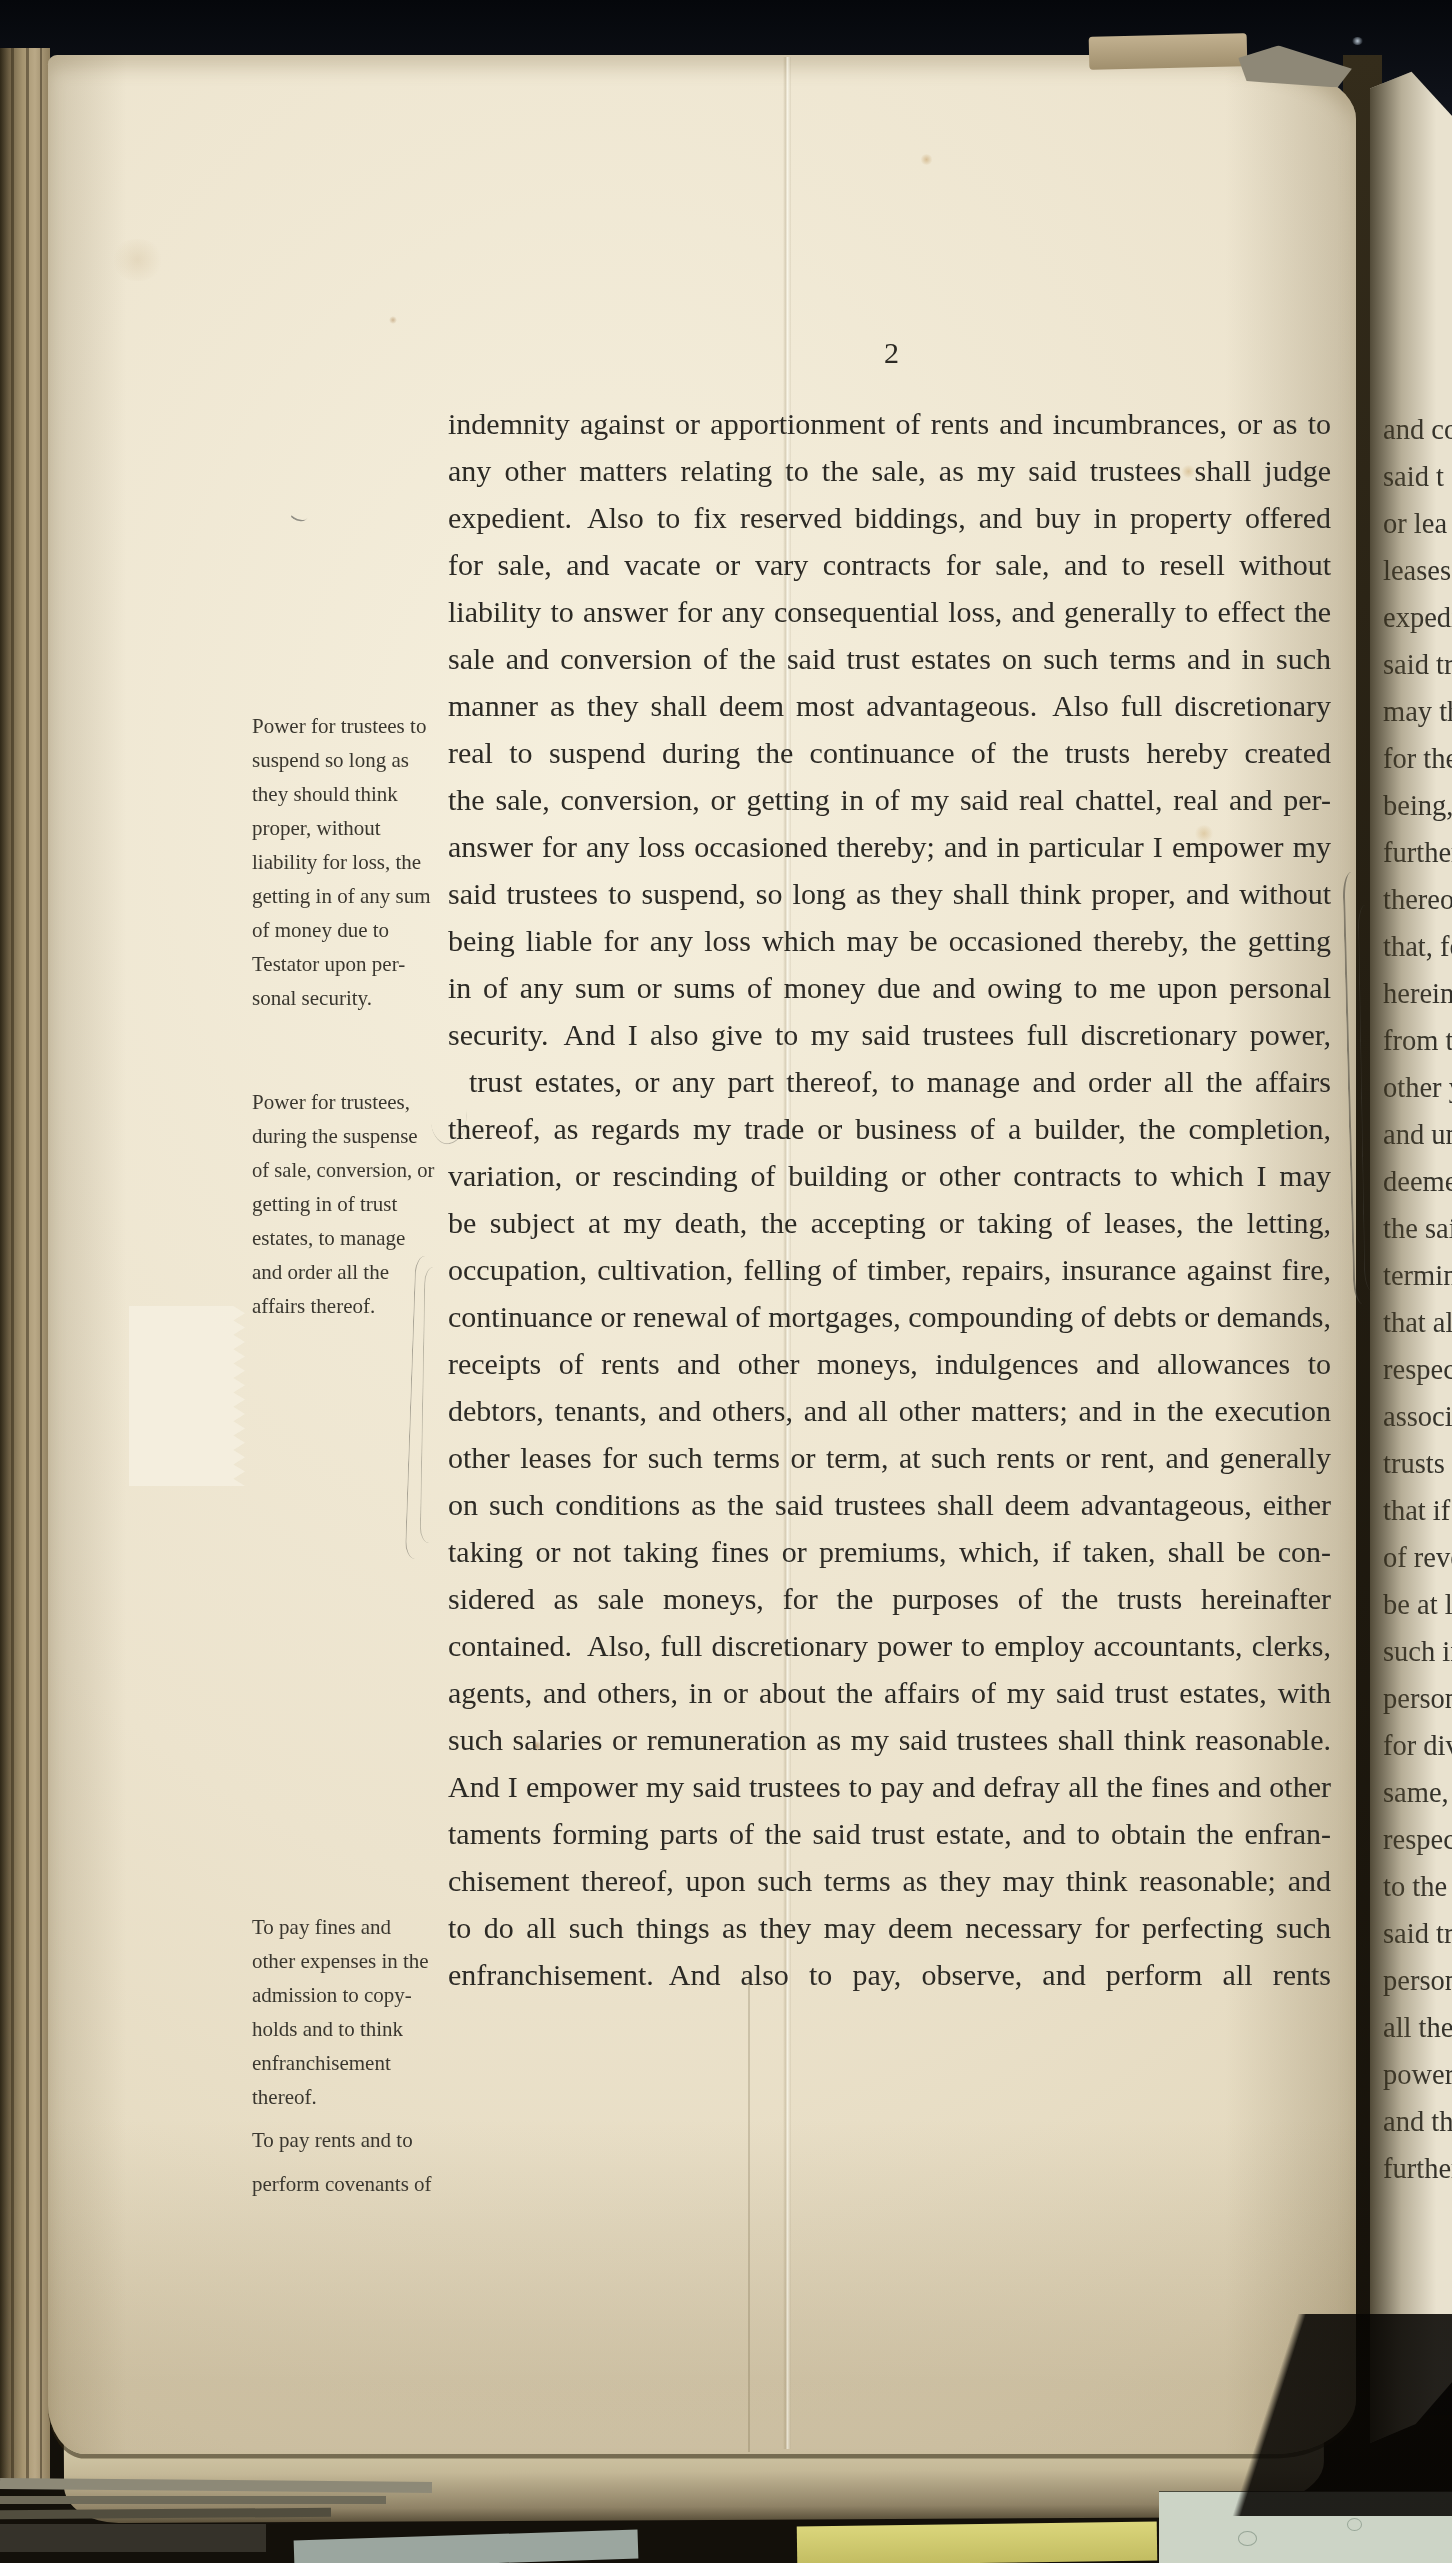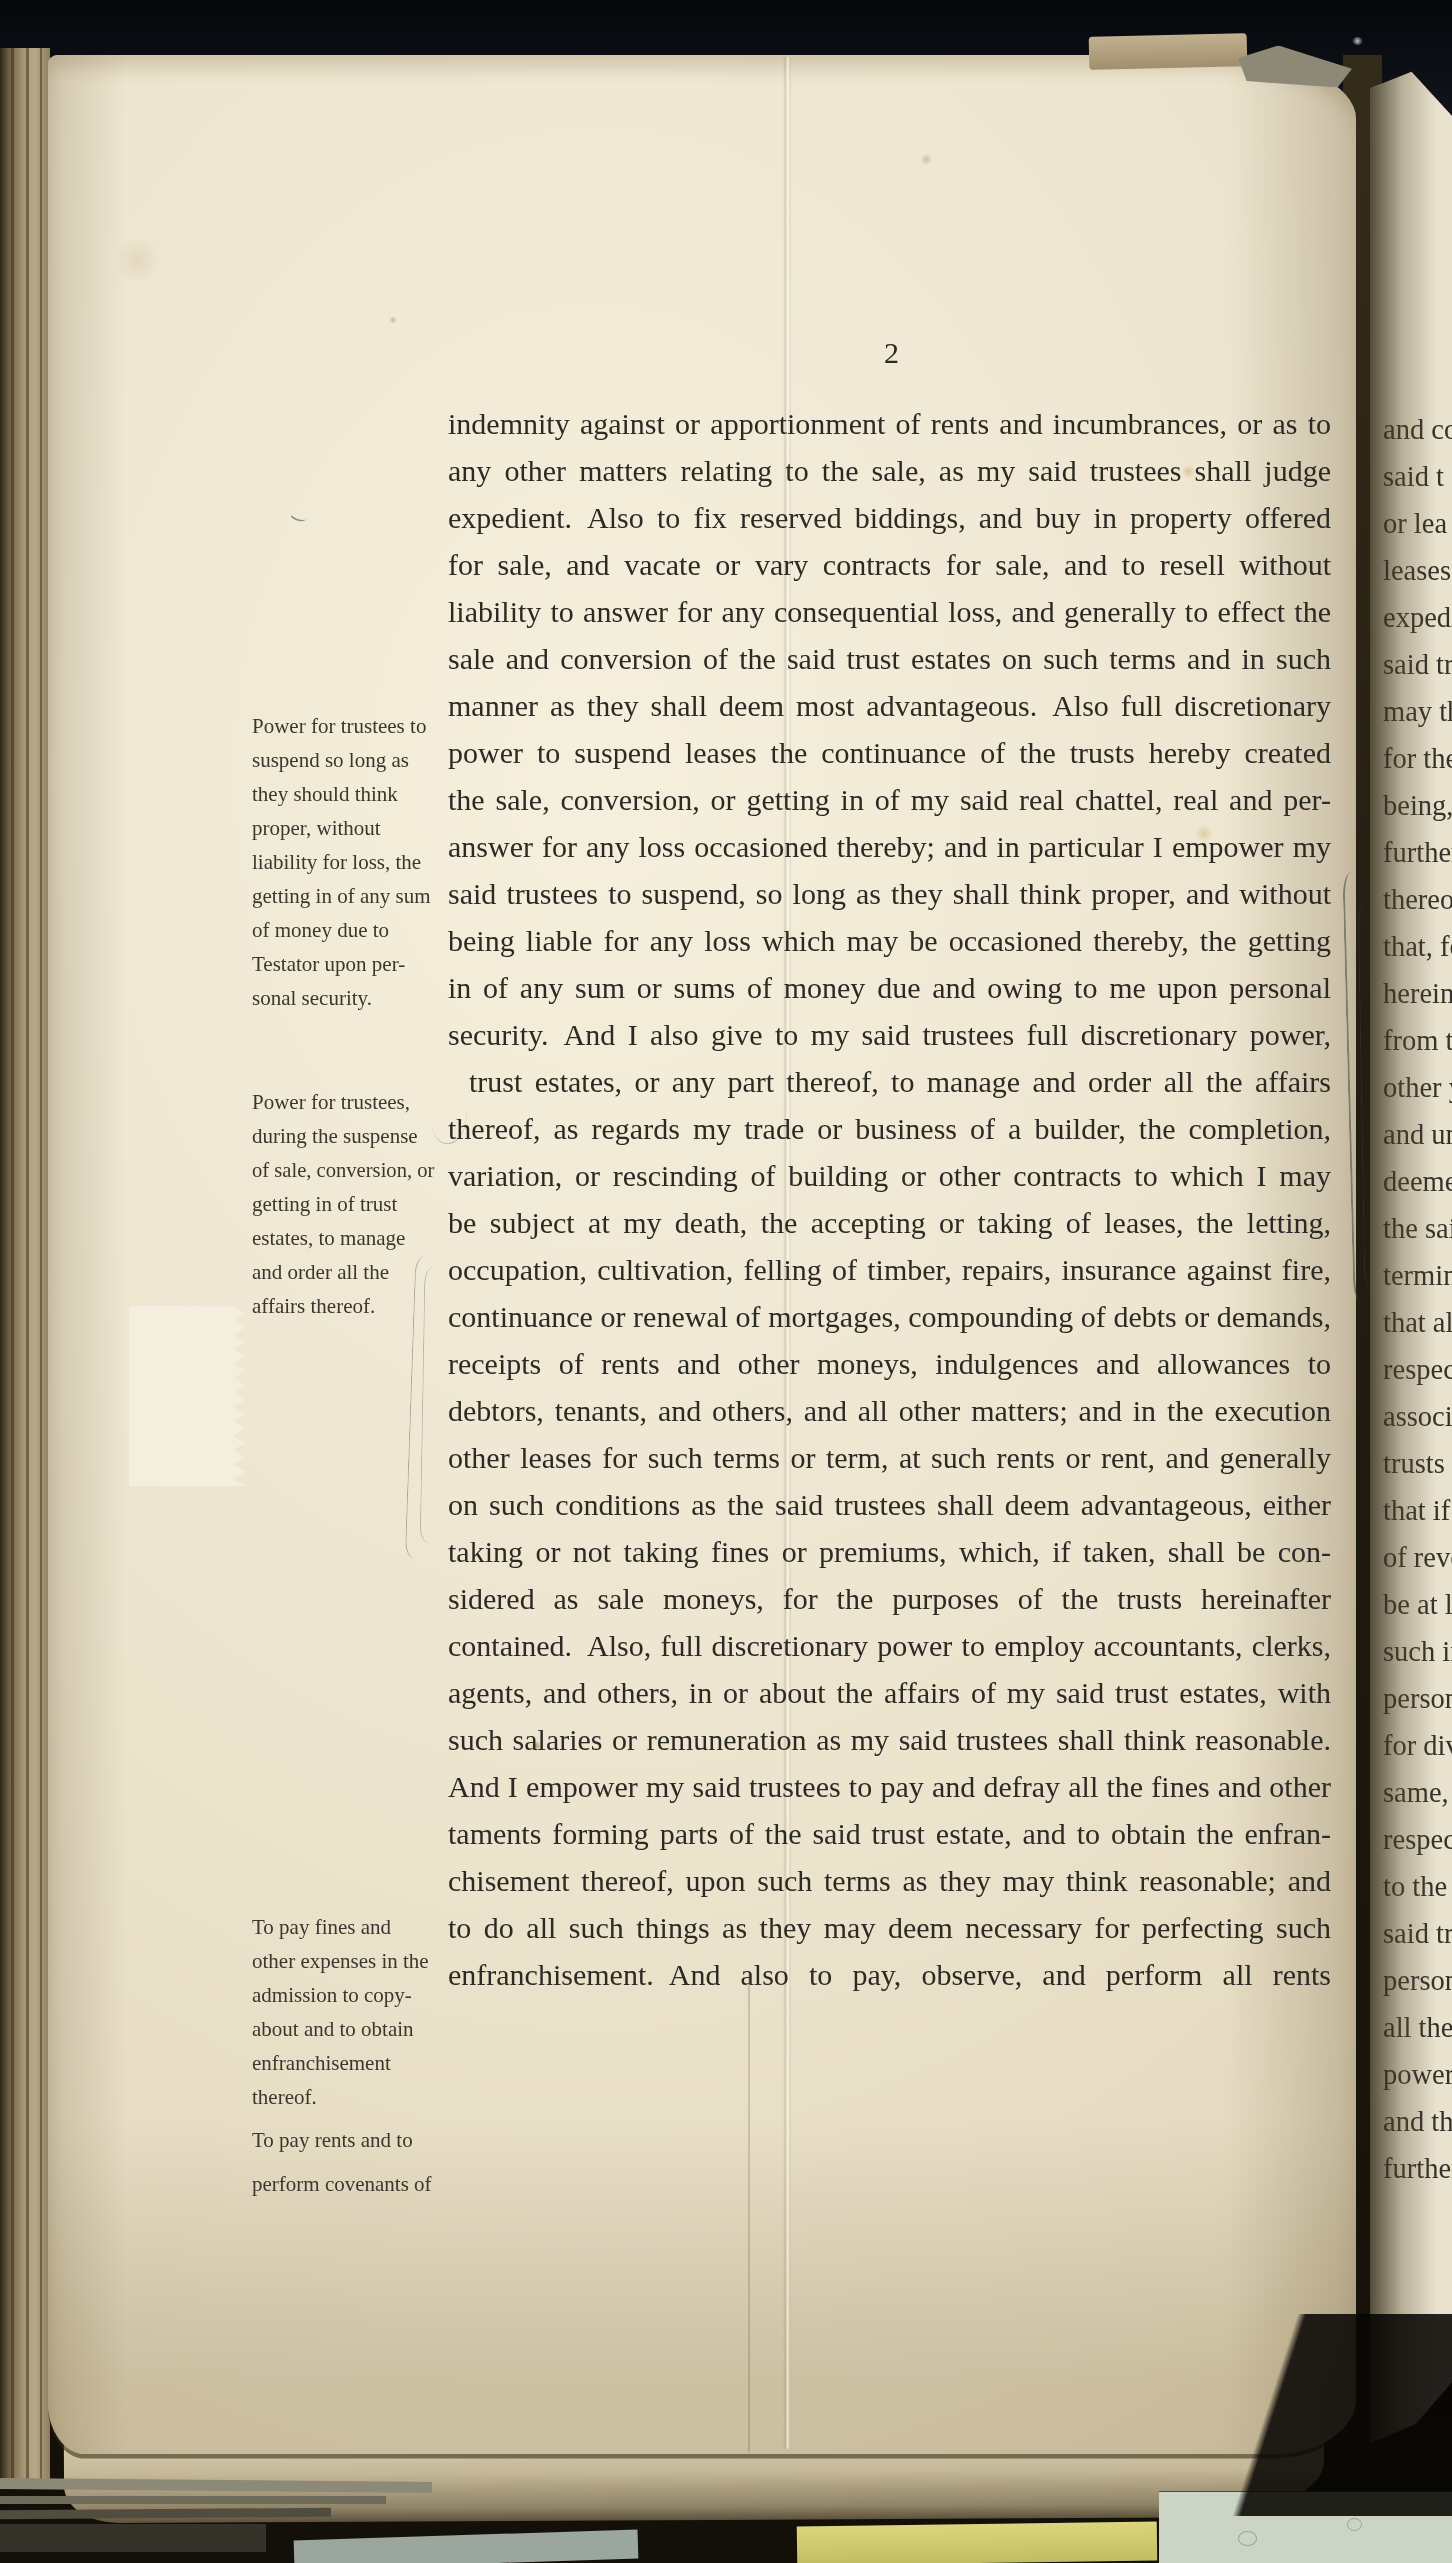--- a/index.html
+++ b/index.html
@@ -146,21 +146,21 @@
 <div class="abs folio">2</div>
 
 <div class="abs body-text" id="main-text">
     <div class="text-line" style="word-spacing: 0px; transform: none;">indemnity against or apportionment of rents and incumbrances, or as to</div>
     <div class="text-line" style="word-spacing: 0px; transform: none;">any other matters relating to the sale, as my said trustees shall judge</div>
     <div class="text-line" style="word-spacing: 0px; transform: none;">expedient. Also to fix reserved biddings, and buy in property offered</div>
     <div class="text-line" style="word-spacing: 0px; transform: none;">for sale, and vacate or vary contracts for sale, and to resell without</div>
     <div class="text-line" style="word-spacing: 0px; transform: none;">liability to answer for any consequential loss, and generally to effect the</div>
     <div class="text-line" style="word-spacing: 0px; transform: none;">sale and conversion of the said trust estates on such terms and in such</div>
     <div class="text-line" style="word-spacing: 0px; transform: none;">manner as they shall deem most advantageous. Also full discretionary</div>
-    <div class="text-line" style="word-spacing: 0px; transform: none;">power to suspend leases the continuance of the trusts hereby created</div>
+    <div class="text-line" style="word-spacing: 0px; transform: none;">real to suspend during the continuance of the trusts hereby created</div>
     <div class="text-line" style="word-spacing: 0px; transform: none;">the sale, conversion, or getting in of my said real chattel, real and per-</div>
     <div class="text-line" style="word-spacing: 0px; transform: none;">answer for any loss occasioned thereby; and in particular I empower my</div>
     <div class="text-line" style="word-spacing: 0px; transform: none;">said trustees to suspend, so long as they shall think proper, and without</div>
     <div class="text-line" style="word-spacing: 0px; transform: none;">being liable for any loss which may be occasioned thereby, the getting</div>
     <div class="text-line" style="word-spacing: 0px; transform: none;">in of any sum or sums of money due and owing to me upon personal</div>
     <div class="text-line" style="word-spacing: 0px; transform: none;">security. And I also give to my said trustees full discretionary power,</div>
     <div class="text-line" style="word-spacing: 0px; transform: none; margin-left: 21px;">trust estates, or any part thereof, to manage and order all the affairs</div>
     <div class="text-line" style="word-spacing: 0px; transform: none;">thereof, as regards my trade or business of a builder, the completion,</div>
     <div class="text-line" style="word-spacing: 0px; transform: none;">variation, or rescinding of building or other contracts to which I may</div>
     <div class="text-line" style="word-spacing: 0px; transform: none;">be subject at my death, the accepting or taking of leases, the letting,</div>
@@ -200,21 +200,21 @@
       <div class="note-line" style="word-spacing: 0px; transform: scaleX(0.9804);">of sale, conversion, or</div>
       <div class="note-line" style="word-spacing: 0px; transform: none;">getting in of trust</div>
       <div class="note-line" style="word-spacing: 0px; transform: none;">estates, to manage</div>
       <div class="note-line" style="word-spacing: 0px; transform: none;">and order all the</div>
       <div class="note-line" style="word-spacing: 0px; transform: none;">affairs thereof.</div>
     </div>
     <div class="margin-note" style="top: 1910px;">
       <div class="note-line" style="word-spacing: 0px; transform: none;">To pay fines and</div>
       <div class="note-line" style="word-spacing: 0px; transform: none;">other expenses in the</div>
       <div class="note-line" style="word-spacing: 0px; transform: none;">admission to copy-</div>
-      <div class="note-line" style="word-spacing: 0px; transform: none;">about and to obtain</div>
+      <div class="note-line" style="word-spacing: 0px; transform: none;">holds and to think</div>
       <div class="note-line" style="word-spacing: 0px; transform: none;">enfranchisement</div>
       <div class="note-line" style="word-spacing: 0px; transform: none;">thereof.</div>
     </div>
     <div class="margin-note" style="top: 2123px;">
       <div class="note-line" style="word-spacing: 0px; transform: none;">To pay rents and to</div>
       <div class="note-line" style="word-spacing: 0px; transform: none; margin-top: 10px;">perform covenants of</div>
     </div>
   </div>
 
 <div class="abs sliver">

